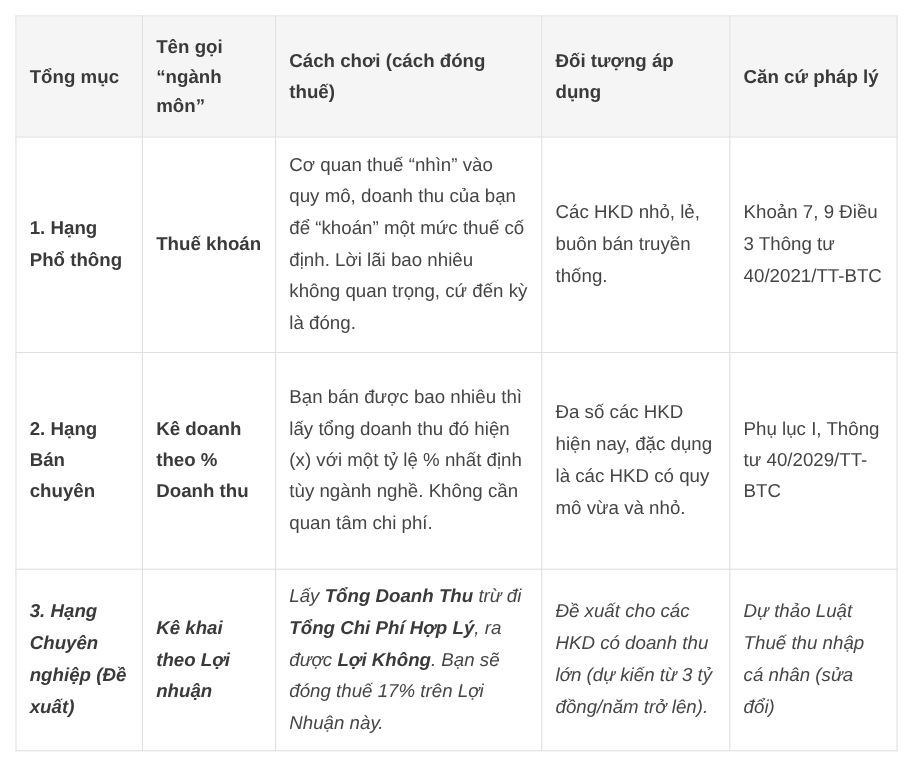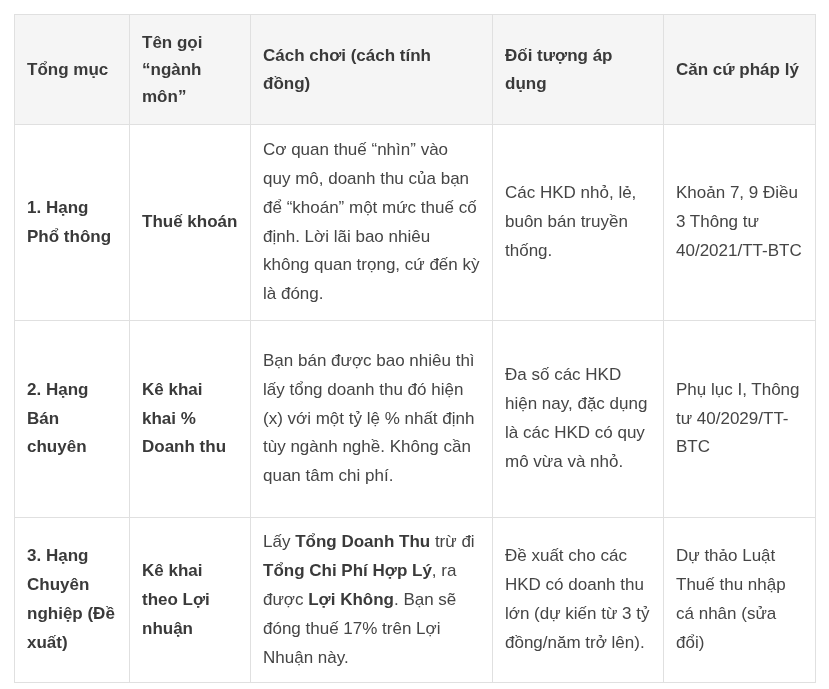--- a/index.html
+++ b/index.html
@@ -39,21 +39,21 @@
   }
   table.tax-table thead th {
     background: #f5f5f5;
     font-weight: 700;
     color: #3a3a3a;
     height: 110px;
     line-height: 1.6;
   }
   tr.row-1 { height: 196px; }
   tr.row-2 { height: 197px; }
-  tr.row-3 { height: 165px; }
+  tr.row-3 { height: 165px; font-style: italic; }
   td.strong, .b {
     font-weight: 700;
     color: #3a3a3a;
   }
 </style>
 </head>
 <body>
 
 <div class="page">
   <table class="tax-table">
@@ -61,36 +61,36 @@
       <col class="c1">
         <col class="c2">
         <col class="c3">
         <col class="c4">
         <col class="c5">
     </colgroup>
     <thead>
       <tr>
         <th>Tổng mục</th>
         <th>Tên gọi “ngành môn”</th>
-        <th>Cách chơi (cách tính đồng)</th>
+        <th>Cách chơi (cách đóng thuế)</th>
         <th>Đối tượng áp dụng</th>
         <th>Căn cứ pháp lý</th>
       </tr>
     </thead>
     <tbody>
       <tr class="row-1">
         <td class="strong">1. Hạng Phổ thông</td>
         <td class="strong">Thuế khoán</td>
         <td>Cơ quan thuế “nhìn” vào quy mô, doanh thu của bạn để “khoán” một mức thuế cố định. Lời lãi bao nhiêu không quan trọng, cứ đến kỳ là đóng.</td>
         <td>Các HKD nhỏ, lẻ, buôn bán truyền thống.</td>
         <td>Khoản 7, 9 Điều 3 Thông tư 40/2021/TT-BTC</td>
       </tr>
       <tr class="row-2">
         <td class="strong">2. Hạng Bán chuyên</td>
-        <td class="strong">Kê khai khai % Doanh thu</td>
+        <td class="strong">Kê doanh theo % Doanh thu</td>
         <td>Bạn bán được bao nhiêu thì lấy tổng doanh thu đó hiện (x) với một tỷ lệ % nhất định tùy ngành nghề. Không cần quan tâm chi phí.</td>
         <td>Đa số các HKD hiện nay, đặc dụng là các HKD có quy mô vừa và nhỏ.</td>
         <td>Phụ lục I, Thông tư 40/2029/TT-BTC</td>
       </tr>
       <tr class="row-3">
         <td class="strong">3. Hạng Chuyên nghiệp (Đề xuất)</td>
         <td class="strong">Kê khai theo Lợi nhuận</td>
         <td><span>Lấy </span><span class="b">Tổng Doanh Thu</span><span> trừ đi </span><span class="b">Tổng Chi Phí Hợp Lý</span><span>, ra được </span><span class="b">Lợi Không</span><span>. Bạn sẽ đóng thuế 17% trên Lợi Nhuận này.</span></td>
         <td>Đề xuất cho các HKD có doanh thu lớn (dự kiến từ 3 tỷ đồng/năm trở lên).</td>
         <td>Dự thảo Luật Thuế thu nhập cá nhân (sửa đổi)</td>

